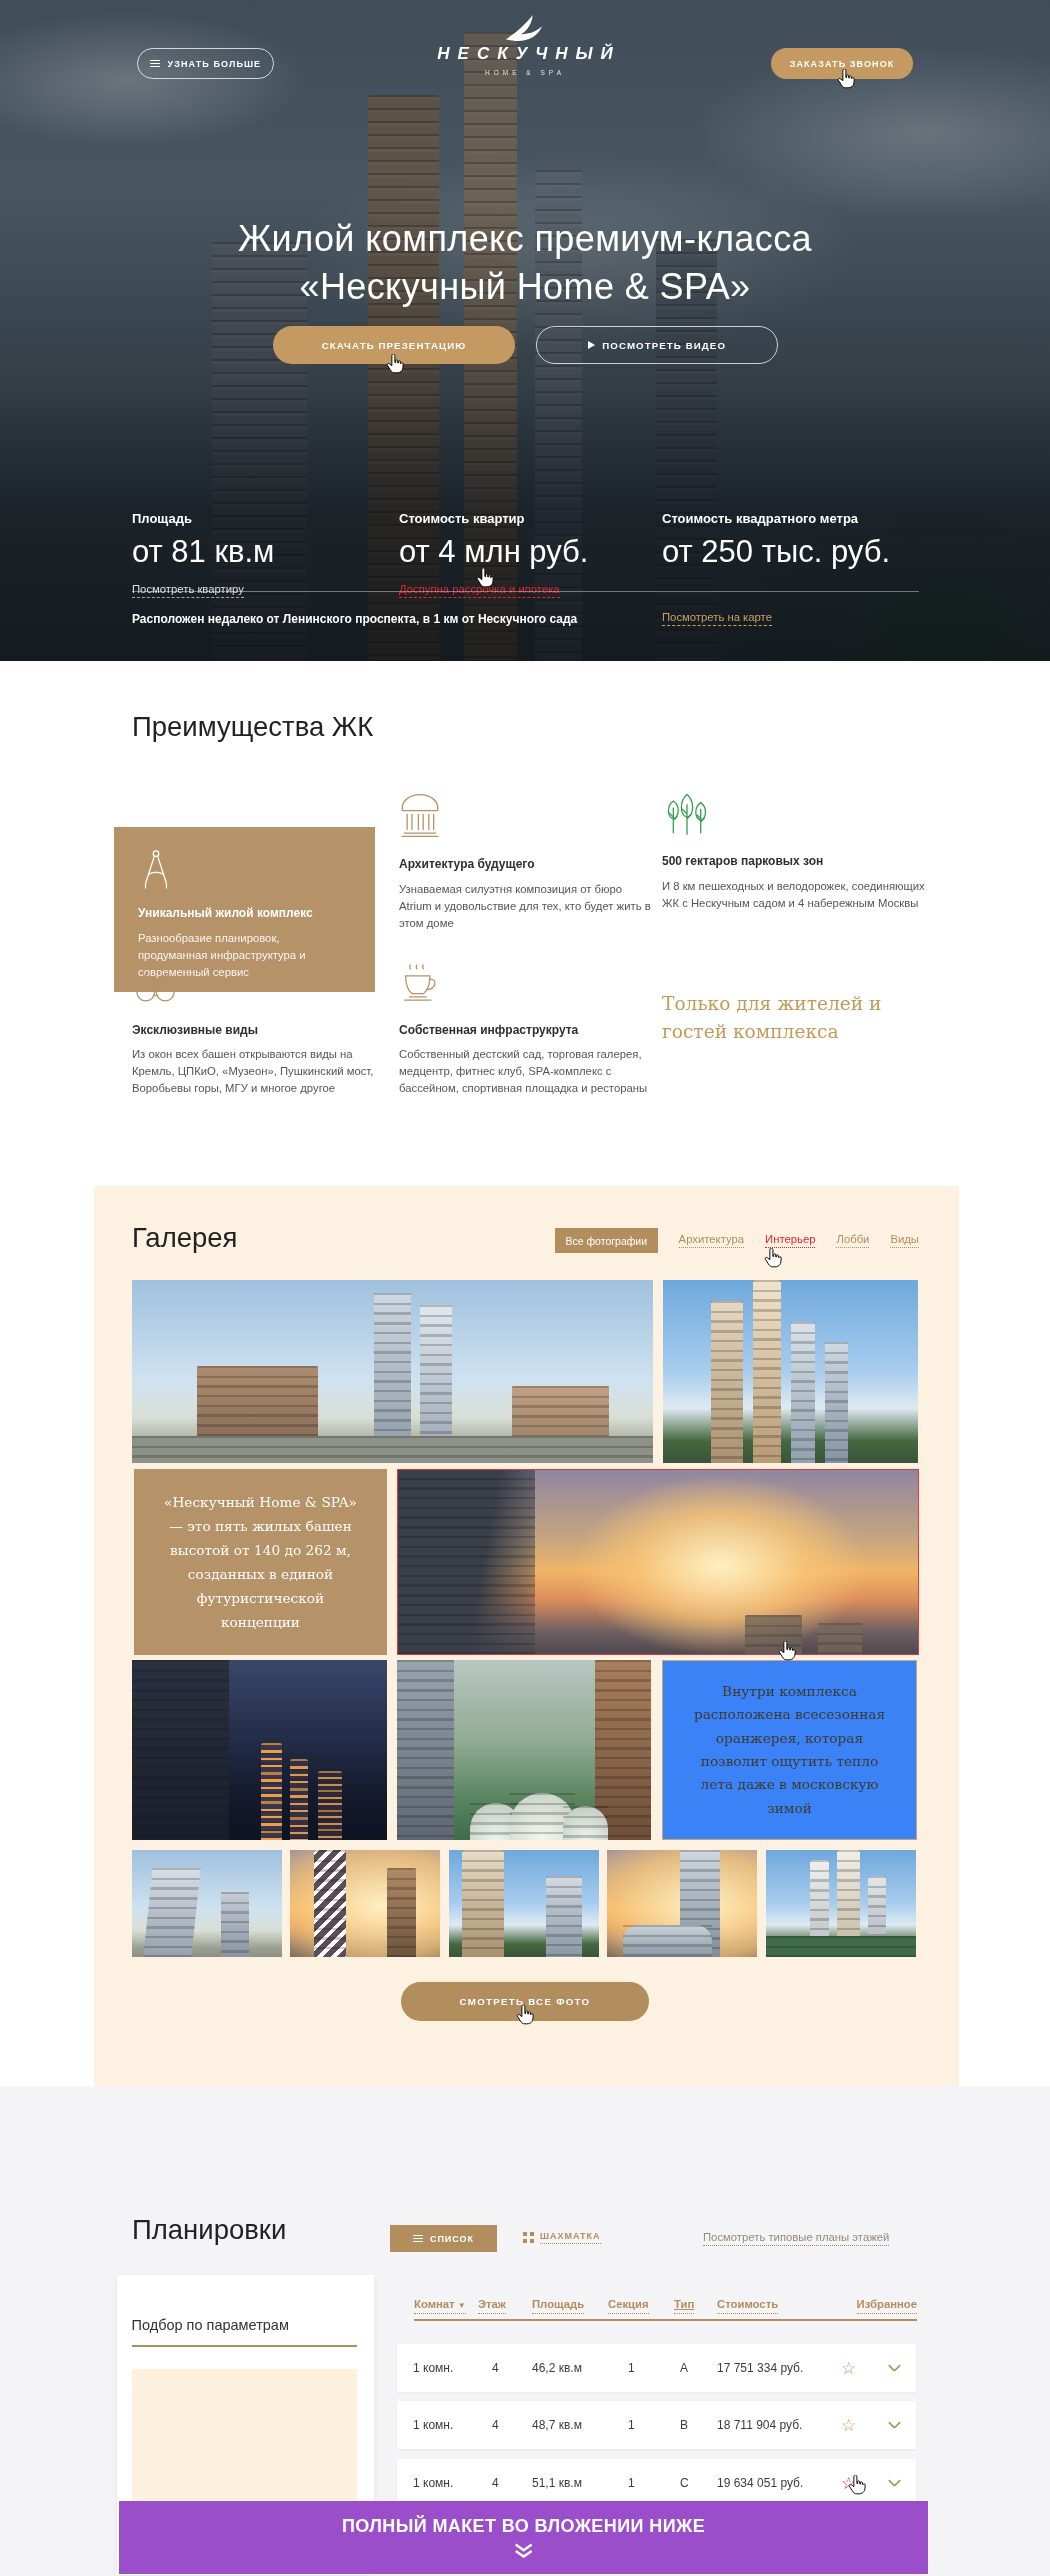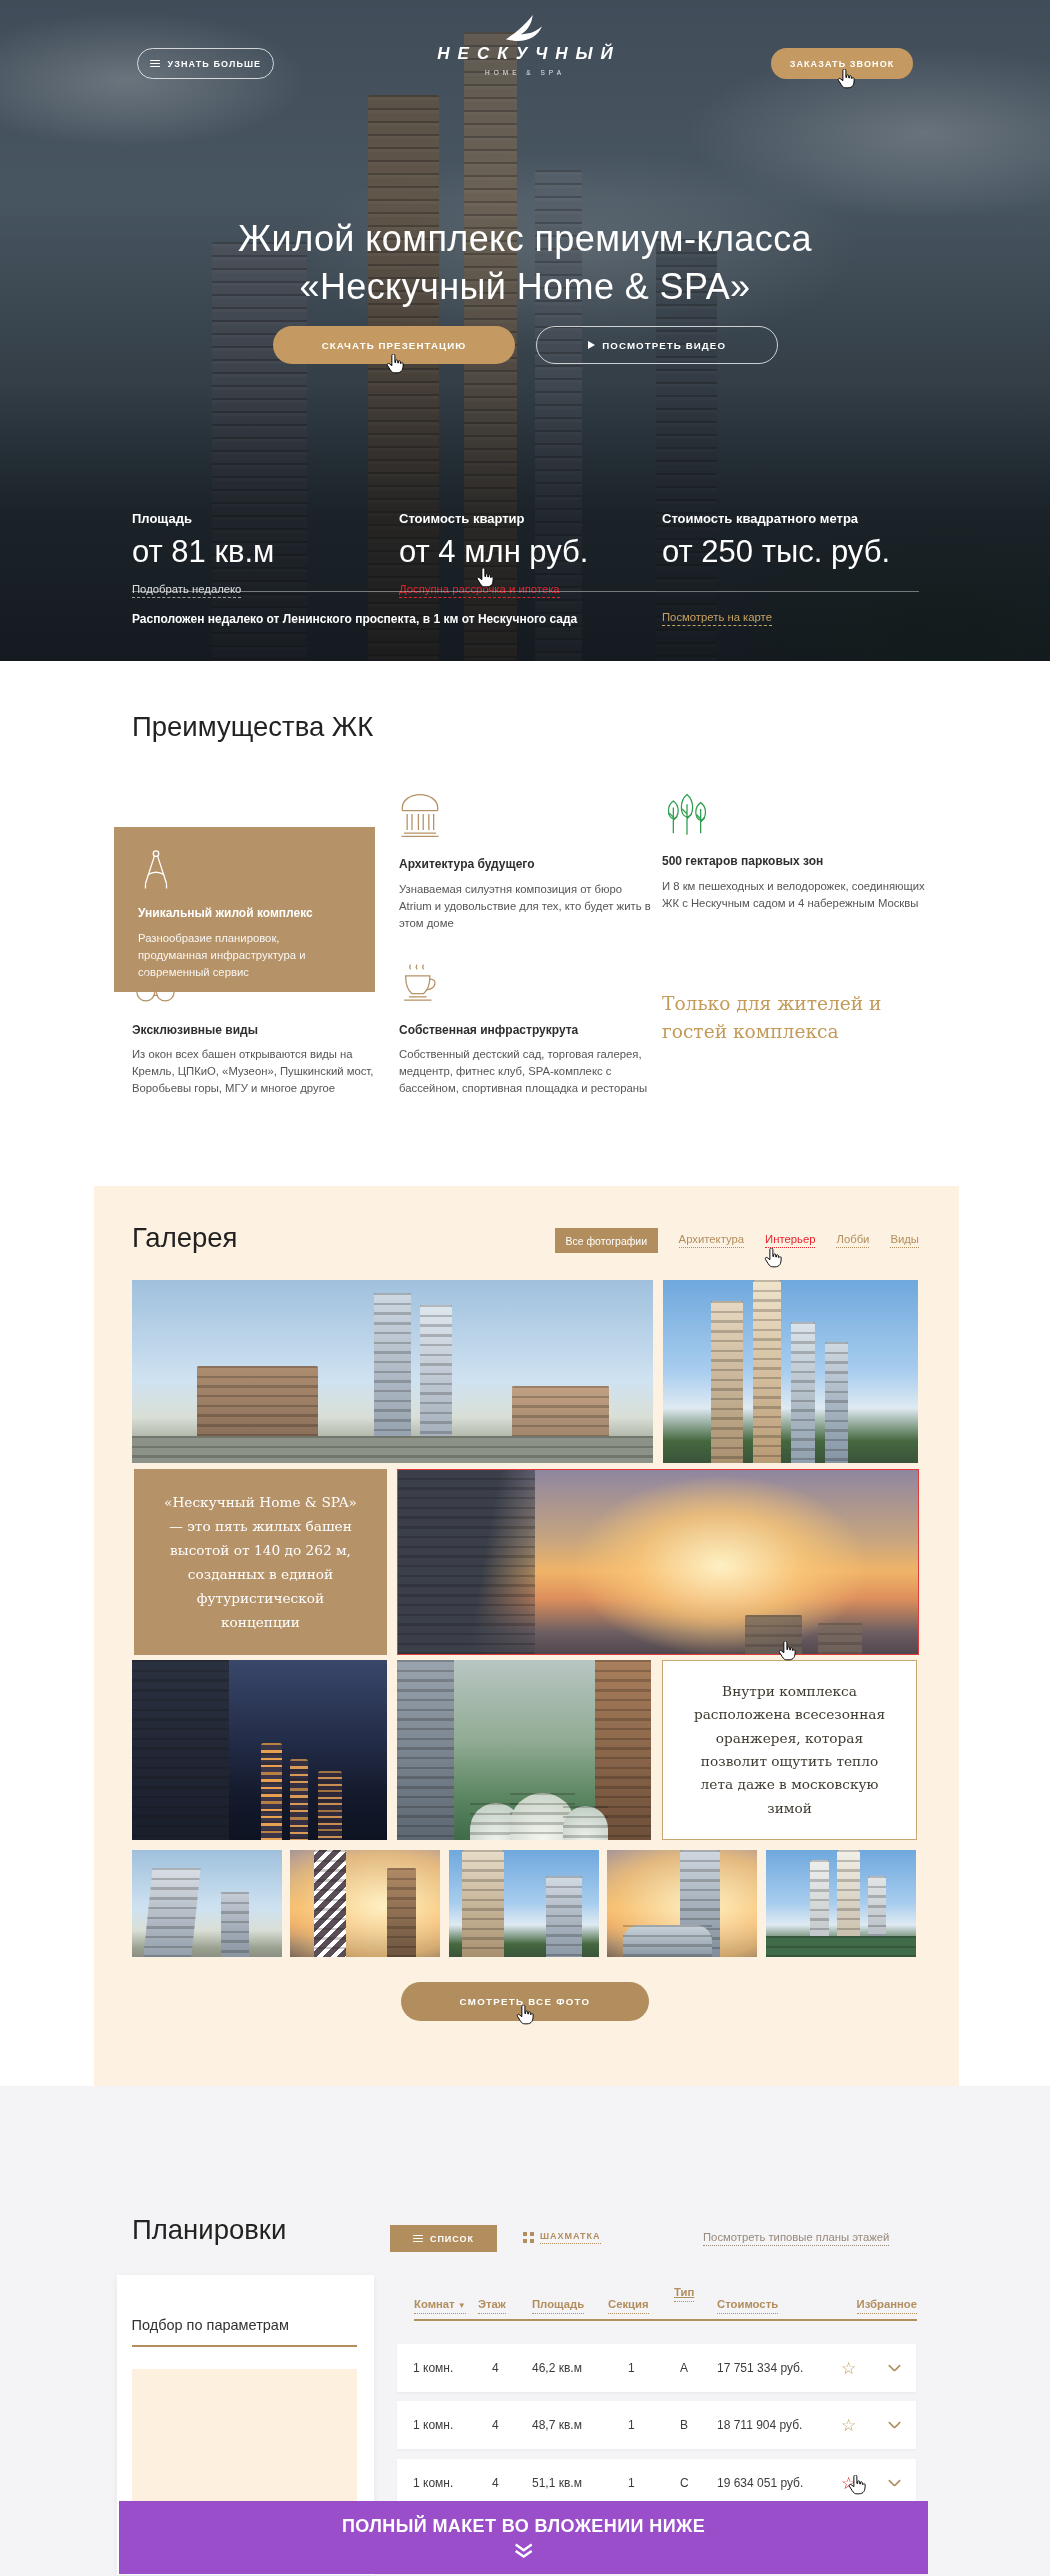--- a/index.html
+++ b/index.html
@@ -71,21 +71,21 @@
   .ph i::after { content:""; position:absolute; inset:0;
         background:repeating-linear-gradient(180deg, rgba(20,16,12,.22) 0 2.4px, transparent 2.4px 9.7px); }
   .ph-sky  { background:linear-gradient(180deg,#9fc0dd 0%,#cfe2f1 55%,#d9dfd6 75%,#9aa08f 92%,#8b8f84 100%); }
   .ph-sky2 { background:linear-gradient(180deg,#6fa8dd 0%,#a8cdee 50%,#dfeaf2 70%,#45683f 88%,#39543a 100%); }
   .ph-night{ background:linear-gradient(180deg,#39476b 0%,#232c47 45%,#141a2c 75%,#0e1322 100%); }
   .ph-yard { background:linear-gradient(180deg,#b9c6c2 0%,#90ab93 45%,#5d8763 75%,#3f6b49 100%); }
   .ph-sun  { background:radial-gradient(210px 129px at 62% 52%, rgba(255,243,200,.95), rgba(250,199,120,.75) 40%, transparent 70%),
                         linear-gradient(180deg,#8f86a0 0%,#c7a57f 38%,#f0b468 55%,#dd8f5c 70%,#6e5f62 88%,#50474e 100%); }
   .quote-card { position:absolute; background:#b59267; color:#fff; display:flex; align-items:center; }
   .quote-card p { font-size:13.7px; line-height:24px; text-align:center; padding:0 24px; }
-  .framed-card { position:absolute; background:#ffffff; border:0.8px solid #c8a671; display:flex; align-items:center; }
+  .framed-card { position:absolute; background:#3b82f6; border:0.8px solid #c8a671; display:flex; align-items:center; }
   .framed-card p { font-size:13.7px; line-height:23.4px; text-align:center; color:#3f3a30; padding:0 27.5px; }
   .red-frame { border:1.6px solid #e03a3a; }
   .btn-photos { position:absolute; left:307px; top:796px; width:248px; height:39px; border-radius:19.4px; background:#b28e5e;
         color:#fff; font-size:9.7px; font-weight:bold; letter-spacing:1.3px; display:flex; align-items:center; justify-content:center; cursor:pointer; }
 
   
   .plans { position:absolute; left:0; top:2086px; width:1050px; height:490px; background:#f4f4f6; }
   .btn-list { position:absolute; left:390px; top:139px; width:107px; height:27px; background:#b28e5e; color:#fff;
         font-size:9px; font-weight:bold; letter-spacing:1px; display:flex; align-items:center; justify-content:center; gap:6.5px; cursor:pointer; }
   .btn-chess { position:absolute; left:523px; top:145px; display:flex; align-items:center; gap:6.5px; color:#b28e5e;
@@ -158,21 +158,21 @@
       <span>СКАЧАТЬ ПРЕЗЕНТАЦИЮ</span>
     </div>
     <div class="pill pill-outline abs" style="left:536px;top:326px;width:242px;height:38px;border-radius:19.4px;font-size:9.7px;">
       <span class="play-ico"></span>
       <span>ПОСМОТРЕТЬ ВИДЕО</span>
     </div>
 
     <div class="abs" style="left:132px;top:511px;width:242px;">
       <div class="stat-label">Площадь</div>
       <div class="stat-value">от 81 кв.м</div>
-      <div style="margin-top:11.3px;"><span class="lnk lnk-dashw">Подобрать недалеко</span></div>
+      <div style="margin-top:11.3px;"><span class="lnk lnk-dashw">Посмотреть квартиру</span></div>
     </div>
     <div class="abs" style="left:399px;top:511px;width:242px;">
       <div class="stat-label">Стоимость квартир</div>
       <div class="stat-value">от 4 млн руб.</div>
       <div style="margin-top:11.3px;"><span class="lnk lnk-red">Доспупна рассрочка и ипотека</span></div>
     </div>
     <div class="abs" style="left:662px;top:511px;width:291px;">
       <div class="stat-label">Стоимость квадратного метра</div>
       <div class="stat-value">от 250 тыс. руб.</div>
     </div>
@@ -356,21 +356,21 @@
       <div class="filter-box"></div>
     </div>
 
     <div class="th" style="left:414px;top:212px;">
       <span>Комнат</span>
       <span style="font-size:8px;">▼</span>
     </div>
     <div class="th" style="left:478px;top:212px;">Этаж</div>
     <div class="th" style="left:532px;top:212px;">Площадь</div>
     <div class="th" style="left:608px;top:212px;">Секция</div>
-    <div class="th" style="left:674px;top:200px;text-decoration:underline;">Тип</div>
+    <div class="th" style="left:674px;top:212px;text-decoration:underline;">Тип</div>
     <div class="th" style="left:717px;top:212px;">Стоимость</div>
     <div class="th" style="right:133px;top:212px;">Избранное</div>
     <div class="table-rule"></div>
 
     <div class="trow" style="top:258px;">
       <span class="tcell" style="left:16px;">1 комн.</span>
       <span class="tcell" style="left:95px;">4</span>
       <span class="tcell" style="left:135px;">46,2 кв.м</span>
       <span class="tcell" style="left:231px;">1</span>
       <span class="tcell" style="left:283px;">A</span>

